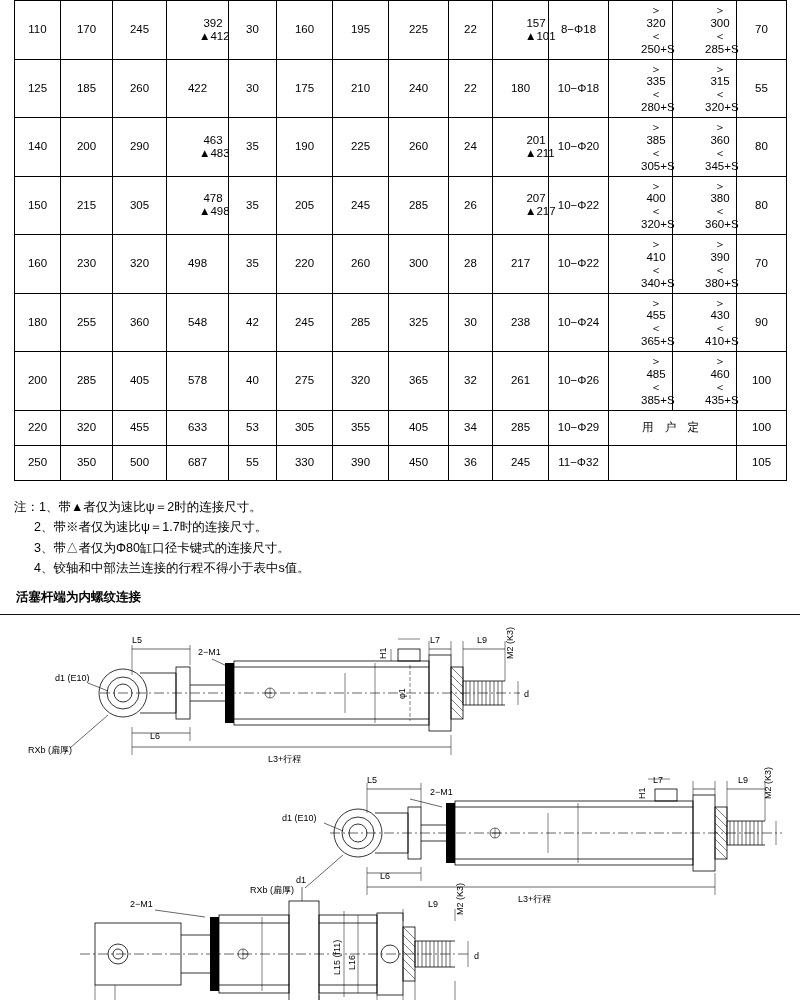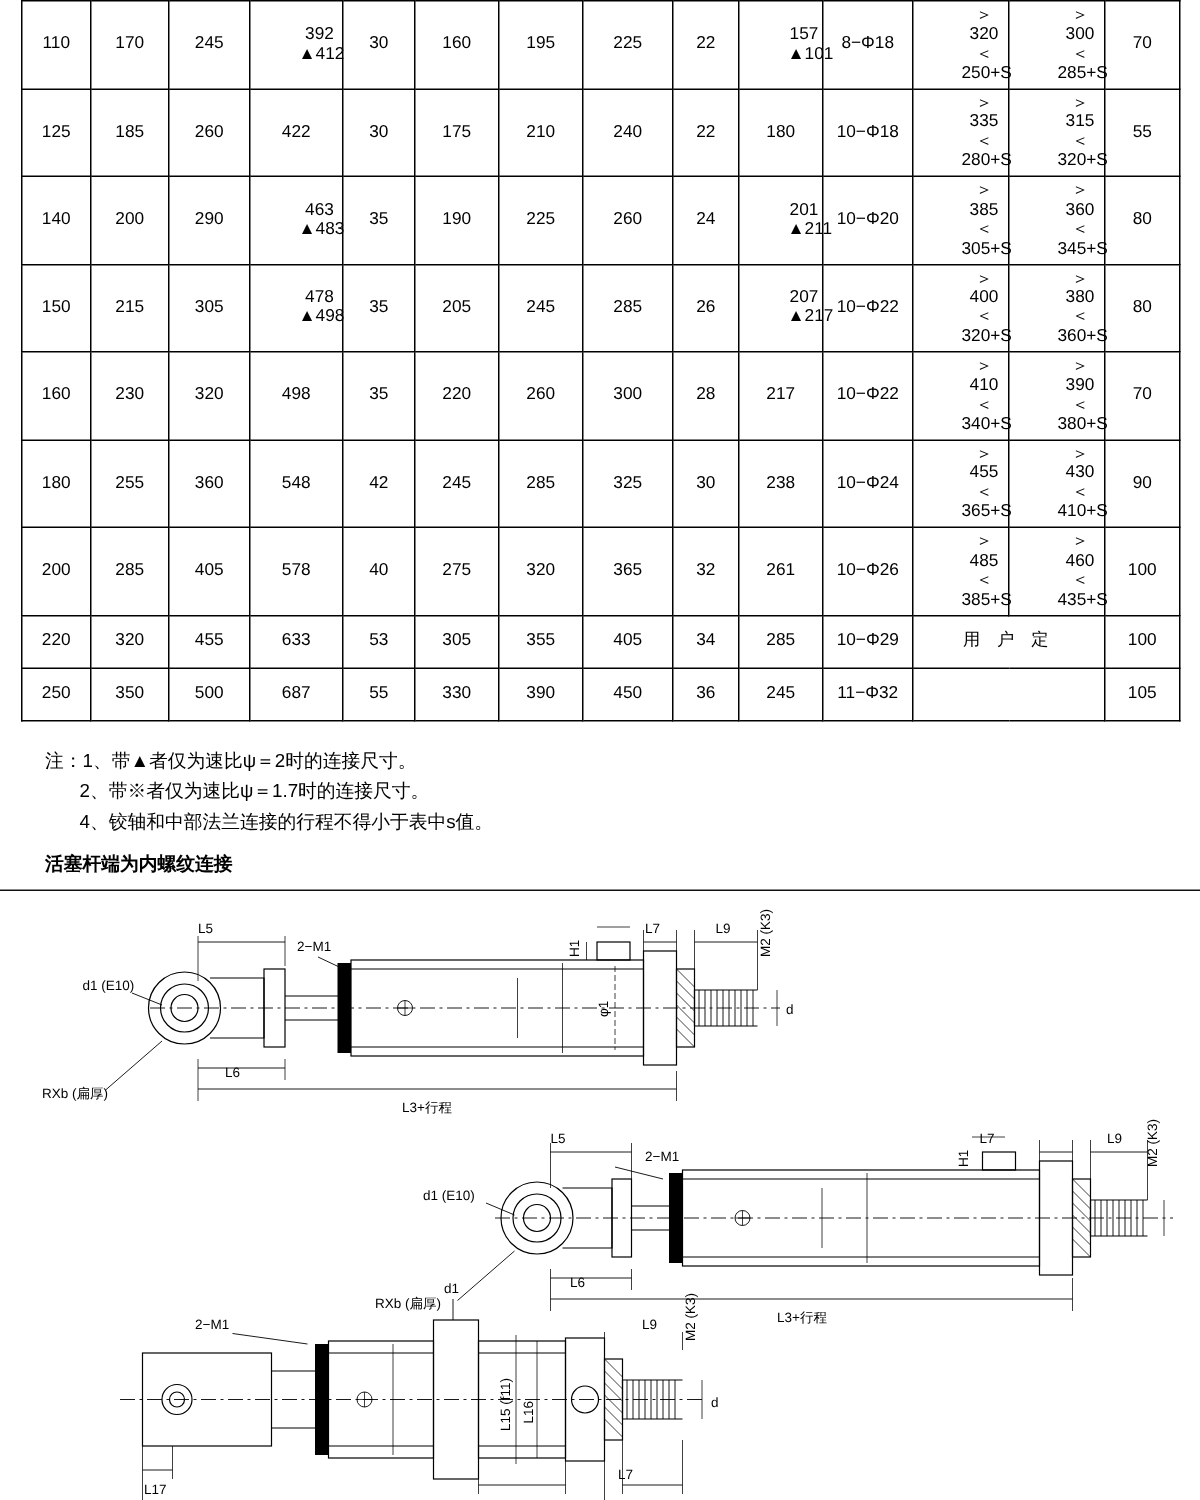--- a/index.html
+++ b/index.html
@@ -49,24 +49,24 @@
   .col-n{width:50px}
   .merged-center{font-size:12px;letter-spacing:4px;}
 
   
   .notes{
     margin:16px 0 0 14px;
     font-size:12.5px;
     line-height:1.65;
   }
   .notes div{white-space:nowrap;}
-  .notes .n1{margin-left:16px;}
-  .notes .ind{margin-left:39px;}
+  .notes .n1{margin-left:0px;}
+  .notes .ind{margin-left:20px;}
   .subtitle{
-    margin:10px 0 0 30px;
+    margin:10px 0 0 16px;
     font-size:12.5px;
     font-weight:bold;
   }
 
   
   .drawing-area{
     position:relative;
     margin:8px 0 0 0;
     width:800px;
     height:560px;
@@ -302,20 +302,21 @@
         <td>11−Φ32</td>
         <td colspan="2" class="merged-center"></td>
         <td>105</td>
       </tr>
     </tbody>
 </table>
 
 <div class="notes">
   <div class="n1">注：1、带▲者仅为速比ψ＝2时的连接尺寸。</div>
   <div class="ind">2、带※者仅为速比ψ＝1.7时的连接尺寸。</div>
+  <div class="ind">3、带△者仅为Φ80缸口径卡键式的连接尺寸。</div>
   <div class="ind">4、铰轴和中部法兰连接的行程不得小于表中s值。</div>
 </div>
 
 <div class="subtitle">活塞杆端为内螺纹连接</div>
 
 <div class="drawing-area">
 <svg width="800" height="560" viewBox="0 0 800 560" xmlns="http://www.w3.org/2000/svg">
   <g stroke="#000" fill="none" stroke-width="0.8">
 
     <circle cx="123" cy="78" r="24"></circle>

